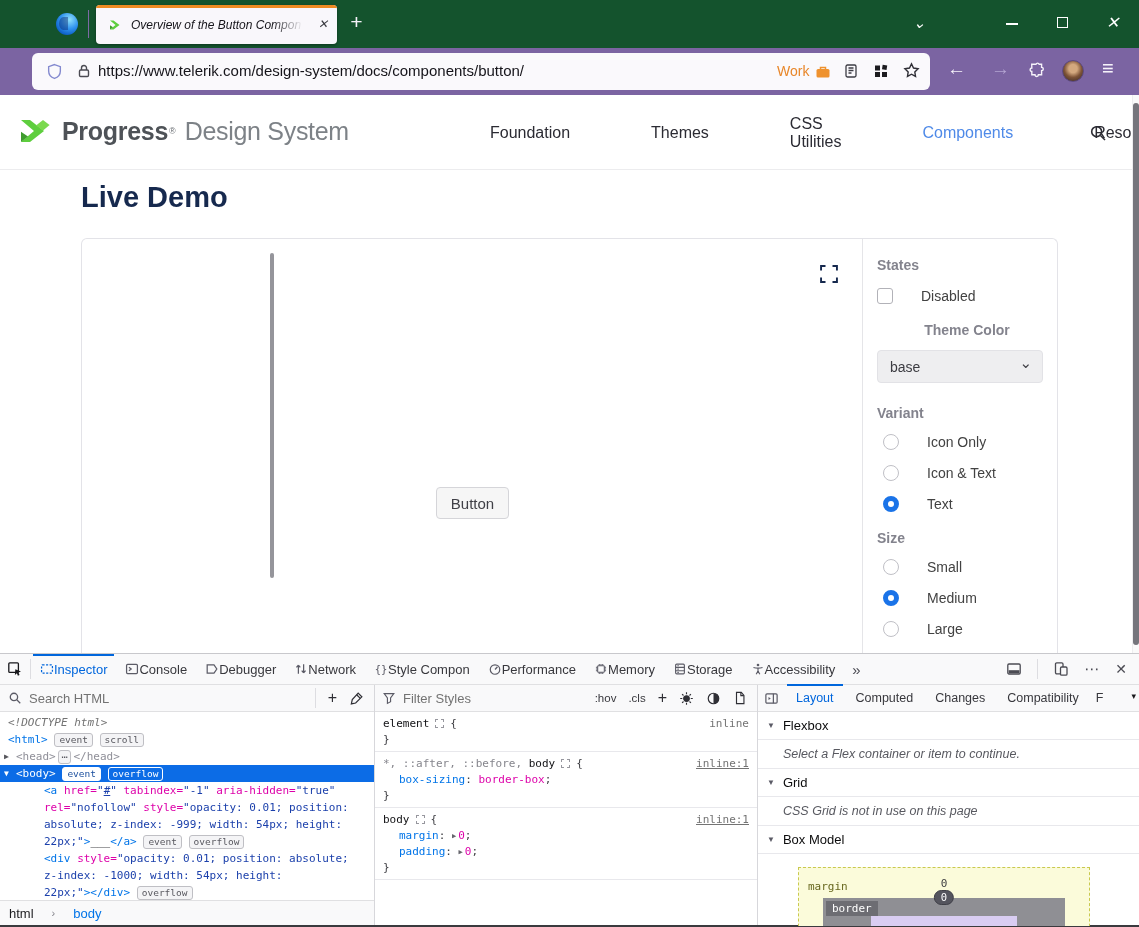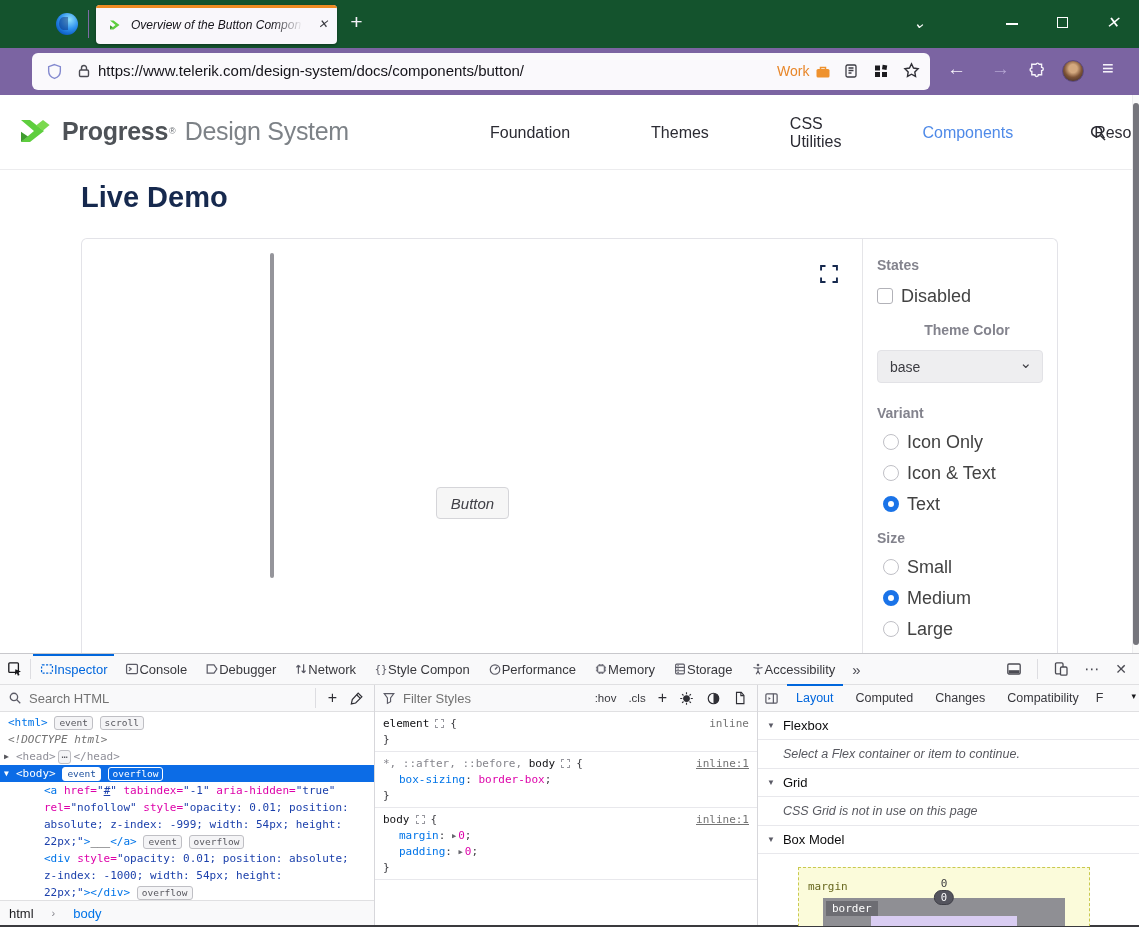--- a/index.html
+++ b/index.html
@@ -59,27 +59,27 @@
   .nav-link { font-size:16px; color:#2b2b33; cursor:pointer;margin-left:40px; }
   .nav-link.active { color:#4f8ae8; }
   .site-search { position:absolute; left:1089px; top:29px; color:#2b2b33; }
   .page-title { position:absolute; left:81px; top:86px; font-size:29px; font-weight:700; color:#16294e; }
 
   .card { position:absolute; left:81px; top:143px; width:977px; height:415px; border:1px solid #e3e3e8;
     border-bottom:none; border-radius:6px 6px 0 0; background:#fff; }
   .fullscreen { position:absolute; left:738px; top:26px; width:18px; height:18px; color:#16294e; }
   .demo-btn { position:absolute; left:354px; top:248px; width:73px; height:32px; background:#f6f6f6;
     border:1px solid #d5d5d9; border-radius:4px; font-size:15px; color:#404047; display:flex;
-    align-items:center; justify-content:center; cursor:pointer;font-style:italic; }
+    align-items:center; justify-content:center; cursor:pointer; }
 
   .options { position:absolute; right:0; top:0; width:195px; height:414px; border-left:1px solid #e5e5e8;
     overflow:hidden; padding-left:14px; }
   .opt-title { font-size:14px; font-weight:600; color:#83838d; }
   .opt-row { display:flex; align-items:center; height:20px; }
-  .opt-label { font-size:18px; color:#424242; margin-left:8px; }
+  .opt-label { font-size:14px; color:#424242; margin-left:28px; }
   .checkbox { width:16px; height:16px; border:1px solid #b2b2b8; border-radius:3px; background:#fff; }
   .radio { width:16px; height:16px; border:1px solid #c0c0c6; border-radius:50%; background:#fff; margin-left:6px; }
   .radio.on { border:5px solid #1a73e8; }
   .opt-select { width:166px; height:33px; background:#eeeef0; border:1px solid #e2e2e6; border-radius:4px;
     display:flex; align-items:center; font-size:14px; color:#3c3c42; padding:0 12px; position:relative; cursor:pointer; }
   .opt-select .chev { position:absolute; right:10px; top:3px; font-size:15px; color:#3c3c42; }
   .opt-scroll { position:absolute; left:188px; top:14px; width:4px; height:325px; background:#95959b; border-radius:2px; }
   .page-scrollbar { position:absolute; right:0; top:0; width:7px; height:558px; background:#fafafa; border-left:1px solid #ededef; }
   .page-scrollbar .thumb { position:absolute; left:0; top:8px; width:6px; height:542px; background:#75757c; border-radius:3px; }
 
@@ -459,22 +459,22 @@
         <span class="icn">
           <svg width="15" height="15" viewBox="0 0 16 16" fill="none" stroke="#2f2f35" stroke-width="1.3">
               <path d="M9.8 2.3l3.9 3.9-6.6 6.6-4.6 1 1-4.6z"></path>
               <path d="M8.2 4l3.8 3.8"></path>
             </svg>
         </span>
       </div>
     </div>
 
     <div class="markup-tree">
+        <div class="mrow ind0"><span class="doctype">&lt;!DOCTYPE html&gt;</span></div>
         <div class="mrow ind0"><span class="tag">&lt;html&gt;</span><span class="plain"> </span><span class="badge event">event</span><span class="plain"> </span><span class="badge">scroll</span></div>
-        <div class="mrow ind0"><span class="doctype">&lt;!DOCTYPE html&gt;</span></div>
         <div class="mrow ind1"><span class="twisty">▶</span><span class="tagm">&lt;head&gt;</span><span class="badge dots">⋯</span><span class="tagm">&lt;/head&gt;</span></div>
         <div class="mrow ind1 sel"><span class="twisty">▼</span><span class="tag">&lt;body&gt;</span><span class="plain"> </span><span class="badge event">event</span><span class="plain"> </span><span class="badge">overflow</span></div>
         <div class="mrow ind2"><span class="tag">&lt;a </span><span class="attr">href=</span><span class="val">"</span><span class="val u">#</span><span class="val">" </span><span class="attr">tabindex=</span><span class="val">"-1" </span><span class="attr">aria-hidden=</span><span class="val">"true"</span></div>
         <div class="mrow ind2"><span class="attr">rel=</span><span class="val">"nofollow" </span><span class="attr">style=</span><span class="val">"opacity: 0.01; position:</span></div>
         <div class="mrow ind2"><span class="val">absolute; z-index: -999; width: 54px; height:</span></div>
         <div class="mrow ind2"><span class="val">22px;"</span><span class="tag">&gt;</span><span class="plain">___</span><span class="tag">&lt;/a&gt;</span><span class="plain"> </span><span class="badge event">event</span><span class="plain"> </span><span class="badge">overflow</span></div>
         <div class="mrow ind2"><span class="tag">&lt;div </span><span class="attr">style=</span><span class="val">"opacity: 0.01; position: absolute;</span></div>
         <div class="mrow ind2"><span class="val">z-index: -1000; width: 54px; height:</span></div>
         <div class="mrow ind2"><span class="val">22px;"</span><span class="tag">&gt;&lt;/div&gt;</span><span class="plain"> </span><span class="badge">overflow</span></div>
       </div>

